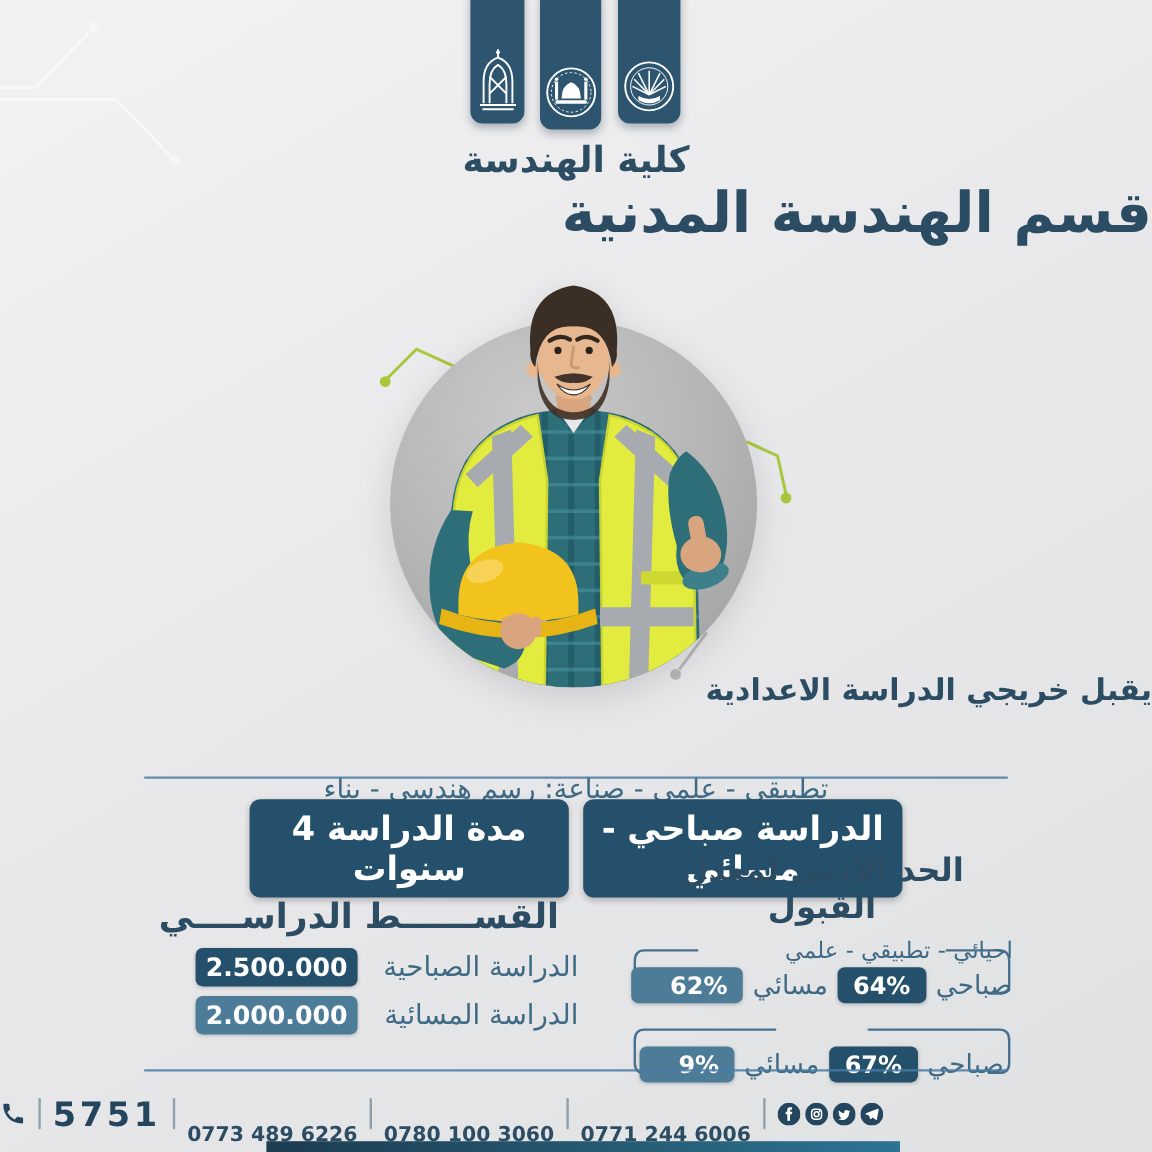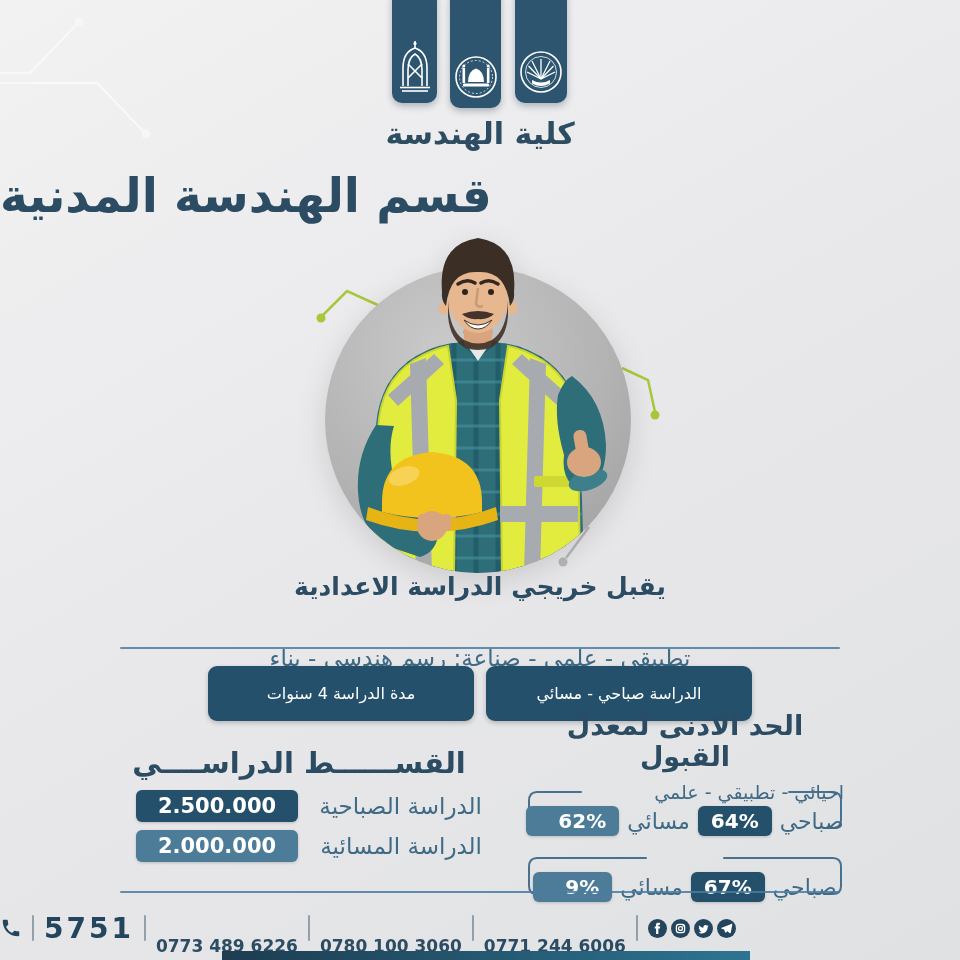--- a/index.html
+++ b/index.html
@@ -9,56 +9,56 @@
   .deco{position:absolute;left:0;top:0;}
   
   .ribbon{position:absolute;top:-12px;background:#2d5570;border-radius:10px;
     box-shadow:0 3px 7px rgba(20,40,60,.3);display:flex;align-items:flex-end;justify-content:center;padding-bottom:9px;}
   .ribbon-1{left:392px;width:45px;height:106px;}
   .ribbon-2{left:450px;width:51px;height:111px;}
   .ribbon-3{left:515px;width:52px;height:106px;}
   
   .college{position:absolute;top:116px;left:0;right:0;text-align:center;
     font-size:30px;font-weight:700;color:#2d4d63;}
-  .dept{position:absolute;top:150px;left:0;right:0;text-align:left;
-    font-size:47px;font-weight:bold;color:#2b4c62;margin-top:18px;}
+  .dept{position:absolute;top:150px;left:0;right:0;text-align:right;
+    font-size:47px;font-weight:bold;color:#2b4c62;}
   
   .photo{position:absolute;left:292px;top:230px;filter:drop-shadow(0 8px 14px rgba(0,0,0,.12));}
   
-  .intro1{position:absolute;top:572px;left:0;right:0;text-align:center;
+  .intro1{position:absolute;top:560px;left:0;right:0;text-align:right;
     font-size:25px;font-weight:bold;color:#2b4c62;}
   .intro2{position:absolute;top:607px;left:0;right:0;text-align:center;
     font-size:23px;color:#3f6a85;margin-top:38px;}
   .divider{position:absolute;left:120px;width:720px;height:2px;background:#4a7ba3;opacity:.85;border-radius:1px;}
   .divider-1{top:647px;} .divider-2{top:891px;}
   
   .pills{position:absolute;top:666px;left:0;right:0;display:flex;justify-content:center;gap:12px;direction:rtl;}
-  .pill{background:#24506b;color:#fff;font-size:16px;font-weight:normal;width:266px;
-    padding:18px 0;text-align:center;border-radius:9px;box-shadow:0 2px 5px rgba(0,0,0,.22);cursor:pointer;}
+  .pill{background:#24506b;color:#fff;font-size:28px;font-weight:bold;width:266px;
+    padding:8px 0;text-align:center;border-radius:9px;box-shadow:0 2px 5px rgba(0,0,0,.22);cursor:pointer;}
   
   .main{position:absolute;top:710px;left:110px;right:110px;display:flex;direction:rtl;gap:32px;}
   .admission{width:330px;}
   .adm-title{font-size:27px;font-weight:bold;color:#2b4c62;text-align:center;margin:0 0 10px 0;}
   .group{position:relative;width:318px;height:60px;margin:0 auto;}
   .group-2{margin-top:6px;}
   .bracket{position:absolute;left:0;top:0;}
   .group-label{position:absolute;top:0;left:0;right:0;text-align:right;
     font-size:19px;line-height:21px;color:#3f6a85;}
   .group-row{position:absolute;top:24px;left:0;right:0;display:flex;direction:rtl;
     justify-content:center;align-items:center;gap:8px;}
   .g-label{font-size:22px;color:#3f6a85;}
   .badge{border-radius:6px;color:#fff;font-weight:bold;font-size:20px;padding:3px 13px;direction:ltr;
     box-shadow:0 1px 3px rgba(0,0,0,.18);}
   .badge-dark{background:#24506b;} .badge-light{background:#4d7c99;padding-left:32px;}
   
   .tuition{flex:1;padding-top:36px;}
   .tui-title{font-size:29px;font-weight:bold;color:#2b4c62;text-align:center;margin:0 0 10px 0;white-space:nowrap;}
   .tui-row{display:flex;direction:rtl;align-items:center;gap:10px;margin-bottom:8px;padding-right:6px;}
   .tui-label{font-size:23px;color:#3f6a85;min-width:174px;}
-  .tui-badge{width:162px;text-align:center;font-size:21px;padding:4px 0;}
+  .tui-badge{width:135px;text-align:center;font-size:21px;padding:4px 0;}
   
   .footer{position:absolute;top:906px;left:0;right:0;height:44px;display:flex;
     align-items:center;gap:10px;}
   .sep{width:2px;height:26px;background:#2b4c62;opacity:.45;border-radius:1px;}
   .short-number{font-size:28px;font-weight:bold;color:#24455e;letter-spacing:3px;}
   .phone-num{font-size:17px;font-weight:bold;color:#2b4c62;white-space:nowrap;margin-top:35px;}
   .socials{display:flex;gap:4px;align-items:center;}
   .social{cursor:pointer;display:block;}
   .bottom-bar{position:absolute;bottom:0;left:222px;width:528px;height:9px;
     background:linear-gradient(90deg,#1d3c50 0%,#2d7492 100%);}

